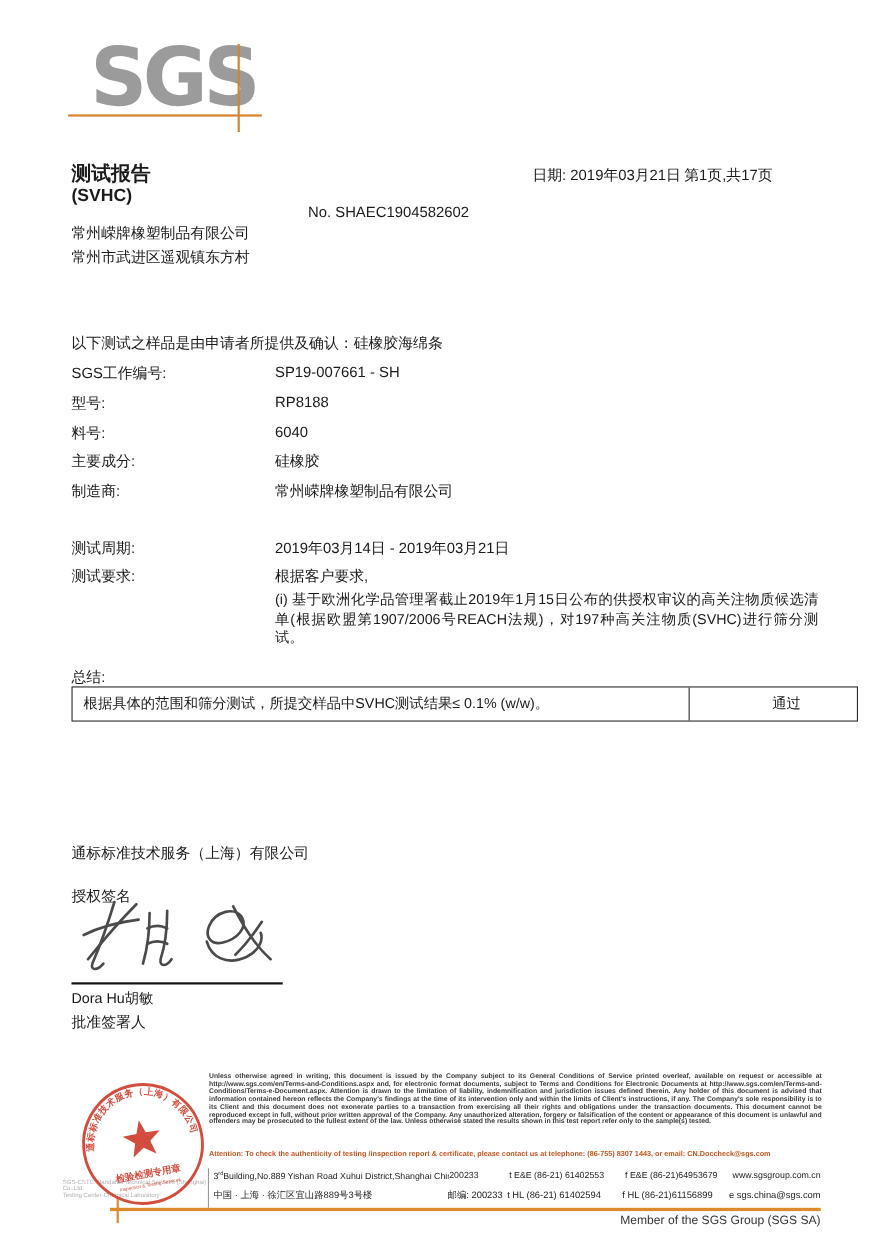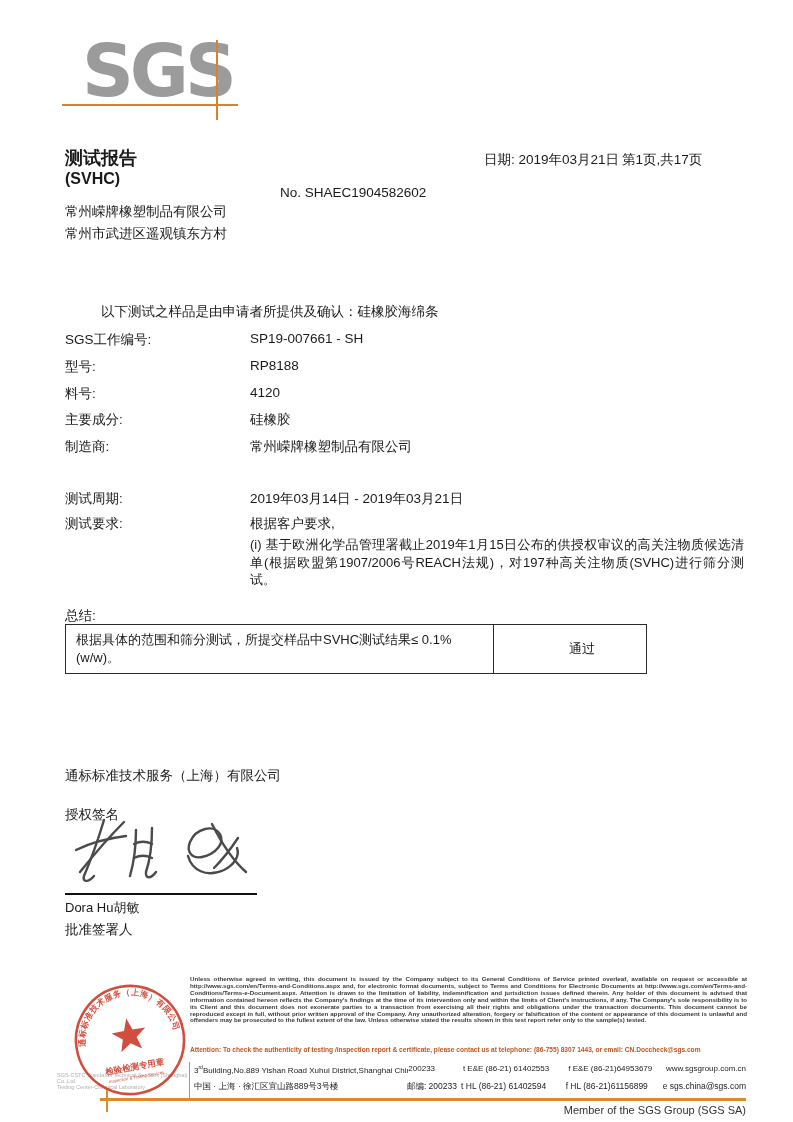--- a/index.html
+++ b/index.html
@@ -15,27 +15,27 @@
 
   .title1{left:65px;top:146px;font-size:18px;font-weight:bold;}
   .title2{left:65px;top:170px;font-size:16px;font-weight:bold;}
   .repno{left:280px;top:151px;font-size:13.5px;margin-top:34px;}
   .hdate{left:484px;top:151px;font-size:13.5px;}
   .hpage{left:622px;top:151px;font-size:13.5px;}
 
   .applicant1{left:65px;top:203px;font-size:13.5px;}
   .applicant2{left:65px;top:225px;font-size:13.5px;}
 
-  .intro{left:65px;top:303px;font-size:13.5px;margin-left:36px;}
+  .intro{left:65px;top:303px;font-size:13.5px;}
   .frow{position:absolute;left:65px;width:678px;font-size:13.5px;height:18px;}
   .frow .val{position:absolute;left:185px;top:0;white-space:nowrap;}
   .req-detail{left:250px;top:536px;width:494px;font-size:13px;line-height:17.5px;text-align:justify;}
 
   .summary-label{left:65px;top:607px;font-size:13.5px;}
-  .summary-table{left:65px;top:624px;width:582px;border:1.5px solid #2a2a2a;display:flex;box-sizing:border-box;gap:24px;}
+  .summary-table{left:65px;top:624px;width:715px;border:1.5px solid #2a2a2a;display:flex;box-sizing:border-box;gap:24px;}
   .cell-text{flex:1;padding:6px 10px;font-size:13px;border-right:1.5px solid #2a2a2a;}
   .cell-verdict{width:128px;display:flex;align-items:center;justify-content:center;font-size:13px;text-align:center;}
 
   .sig-company{left:65px;top:767px;font-size:13.5px;}
   .sig-auth{left:65px;top:786px;font-size:13.5px;margin-top:20px;}
   .sig-svg{left:70px;top:812px;}
   .sig-line{left:65px;top:893px;width:192px;height:2px;background:#111;}
   .sig-name{left:65px;top:899px;font-size:13px;}
   .sig-title{left:65px;top:921px;font-size:13.5px;}
 
@@ -85,21 +85,21 @@
   <div class="frow" style="top:331px">
     <span class="lbl">SGS工作编号:</span>
     <span class="val">SP19-007661 - SH</span>
   </div>
   <div class="frow" style="top:358px">
     <span class="lbl">型号:</span>
     <span class="val">RP8188</span>
   </div>
   <div class="frow" style="top:385px">
     <span class="lbl">料号:</span>
-    <span class="val">4120</span>
+    <span class="val">6040</span>
   </div>
   <div class="frow" style="top:411px">
     <span class="lbl">主要成分:</span>
     <span class="val">硅橡胶</span>
   </div>
   <div class="frow" style="top:438px">
     <span class="lbl">制造商:</span>
     <span class="val">常州嵘牌橡塑制品有限公司</span>
   </div>
   <div class="frow" style="top:490px">

